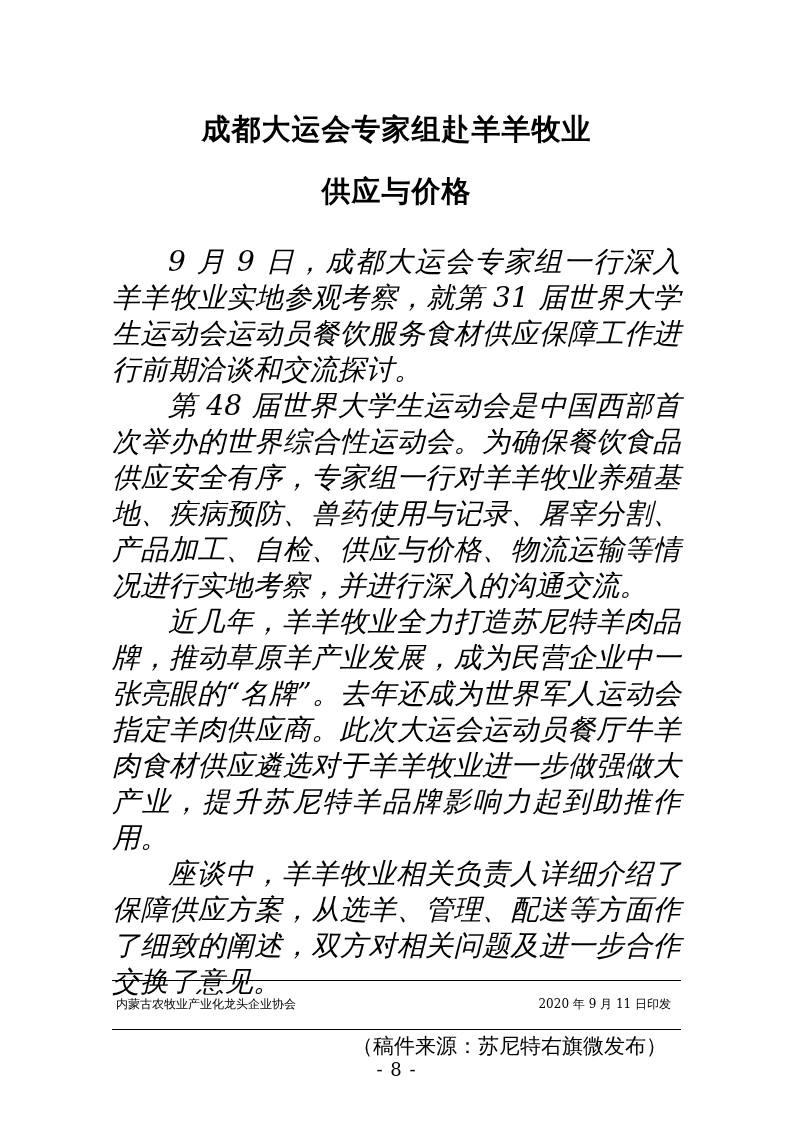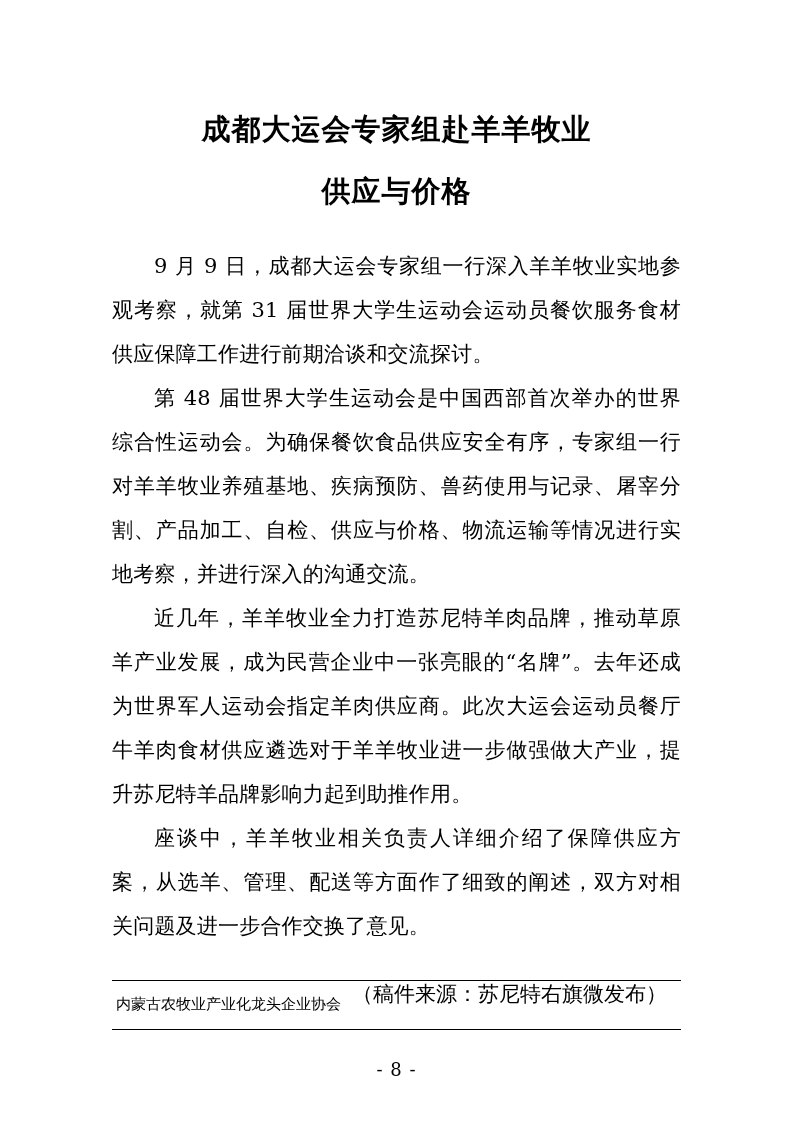--- a/index.html
+++ b/index.html
@@ -33,27 +33,28 @@
     font-weight: bold;
     font-size: 29px;
     letter-spacing: 1px;
     line-height: 62px;
     color: #000;
   }
   .body-block {
     margin-top: 22px;
   }
   .para {
-    font-size: 21px;
-    line-height: 44px;
+    font-size: 28px;
+    line-height: 36px;
     text-align: justify;
     text-justify: inter-ideograph;
     text-indent: 2em;
     margin: 0 0 0 0;
     letter-spacing: 0.2px;
+    font-style: italic;
   }
   .source-line {
     font-size: 21px;
     line-height: 44px;
     text-align: right;
     margin-top: 24px;
     padding-right: 14px;
   }
   .footer {
     position: absolute;
@@ -67,21 +68,21 @@
   }
   .footer-rule.thin {
     border-top: 1px solid #000;
     margin-top: 6px;
     margin-bottom: 0;
   }
   .footer-row {
     display: flex;
     justify-content: space-between;
     align-items: flex-start;
-    font-size: 15px;
+    font-size: 12px;
     line-height: 34px;
     padding: 2px 4px 2px 4px;
   }
   .footer-left { white-space: nowrap; }
   .footer-right { white-space: nowrap; padding-right: 6px; }
   .page-number {
     position: absolute;
     left: 0;
     right: 0;
     bottom: 42px;
@@ -105,19 +106,20 @@
     <p class="para">第 48 届世界大学生运动会是中国西部首次举办的世界综合性运动会。为确保餐饮食品供应安全有序，专家组一行对羊羊牧业养殖基地、疾病预防、兽药使用与记录、屠宰分割、产品加工、自检、供应与价格、物流运输等情况进行实地考察，并进行深入的沟通交流。</p>
     <p class="para">近几年，羊羊牧业全力打造苏尼特羊肉品牌，推动草原羊产业发展，成为民营企业中一张亮眼的“名牌”。去年还成为世界军人运动会指定羊肉供应商。此次大运会运动员餐厅牛羊肉食材供应遴选对于羊羊牧业进一步做强做大产业，提升苏尼特羊品牌影响力起到助推作用。</p>
     <p class="para">座谈中，羊羊牧业相关负责人详细介绍了保障供应方案，从选羊、管理、配送等方面作了细致的阐述，双方对相关问题及进一步合作交换了意见。</p>
     <div class="source-line">（稿件来源：苏尼特右旗微发布）</div>
   </div>
 
   <div class="footer">
     <div class="footer-rule"></div>
     <div class="footer-row">
       <span class="footer-left">内蒙古农牧业产业化龙头企业协会</span>
+      <span class="footer-right">2020 年 9 月 11 日印发</span>
     </div>
     <div class="footer-rule thin"></div>
   </div>
 
   <div class="page-number">- 8 -</div>
 
 </div>
 
 </body></html>

